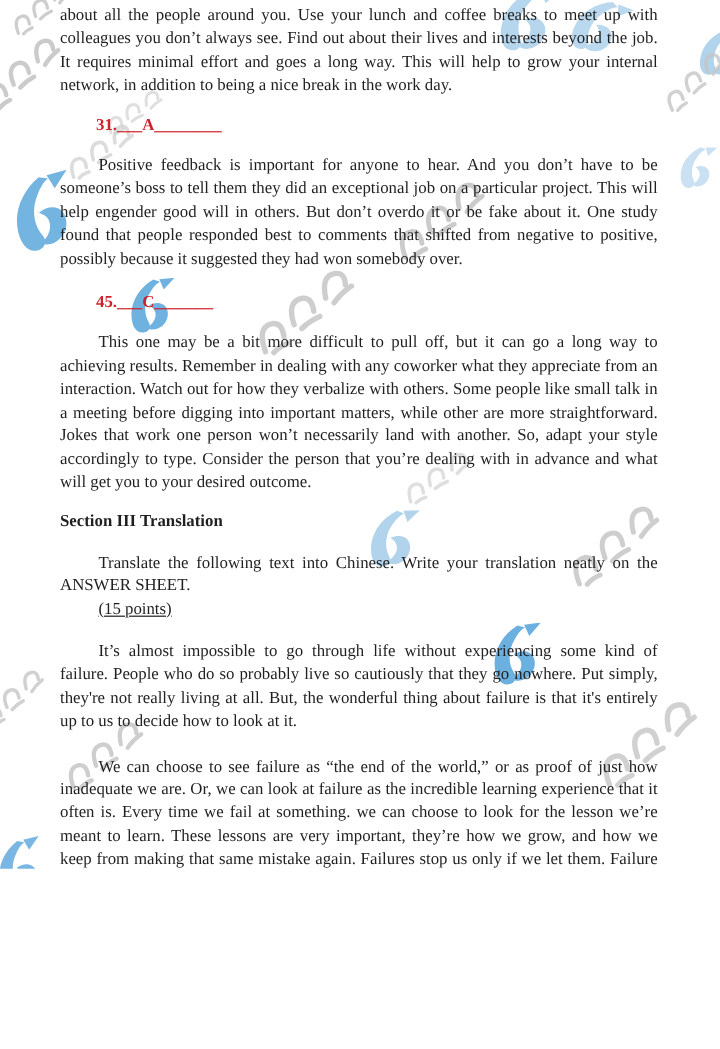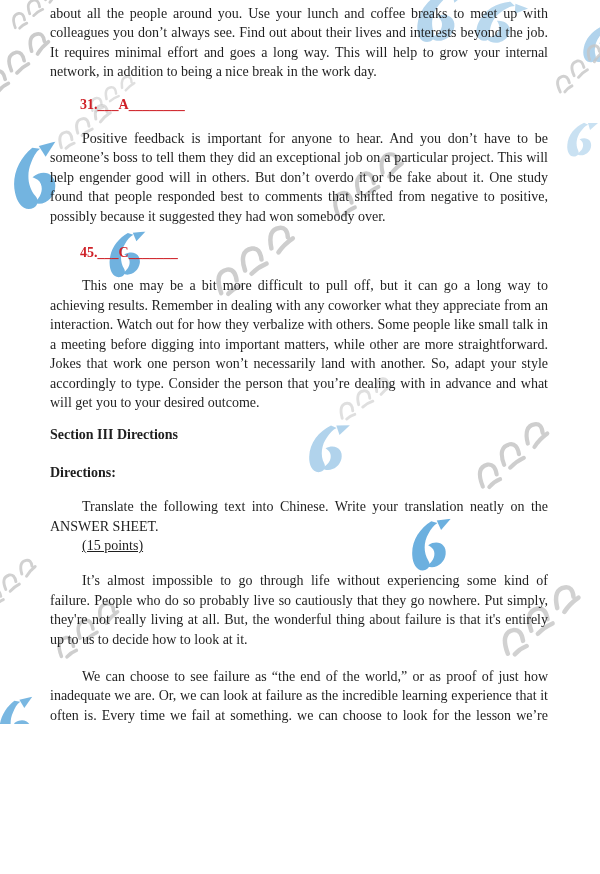--- a/index.html
+++ b/index.html
@@ -138,23 +138,22 @@
     <p class="para" style="text-indent:0;">about all the people around you. Use your lunch and coffee breaks to meet up with colleagues you don’t always see. Find out about their lives and interests beyond the job. It requires minimal effort and goes a long way. This will help to grow your internal network, in addition to being a nice break in the work day.</p>
 
     <p class="ans-line m-q44"><span>31.</span><span class="dash">___</span><span>A</span><span class="dash">________</span></p>
 
     <p class="para m-p44">Positive feedback is important for anyone to hear. And you don’t have to be someone’s boss to tell them they did an exceptional job on a particular project. This will help engender good will in others. But don’t overdo it or be fake about it. One study found that people responded best to comments that shifted from negative to positive, possibly because it suggested they had won somebody over.</p>
 
     <p class="ans-line m-q45"><span>45.</span><span class="dash">___</span><span>C</span><span class="dash">_______</span></p>
 
     <p class="para m-p45">This one may be a bit more difficult to pull off, but it can go a long way to achieving results. Remember in dealing with any coworker what they appreciate from an interaction. Watch out for how they verbalize with others. Some people like small talk in a meeting before digging into important matters, while other are more straightforward. Jokes that work one person won’t necessarily land with another. So, adapt your style accordingly to type. Consider the person that you’re dealing with in advance and what will get you to your desired outcome.</p>
 
-    <p class="heading m-h1">Section III Directions</p>
+    <p class="heading m-h1">Section III Translation</p>
 
-    <p class="heading m-h2">Directions:</p>
 
     <p class="para m-dp">Translate the following text into Chinese. Write your translation neatly on the ANSWER SHEET.</p>
 
     <p class="pts m-pts">(15 points)</p>
 
     <p class="para m-tp1">It’s almost impossible to go through life without experiencing some kind of failure. People who do so probably live so cautiously that they go nowhere. Put simply, they're not really living at all. But, the wonderful thing about failure is that it's entirely up to us to decide how to look at it.</p>
 
     <p class="para m-tp2">We can choose to see failure as “the end of the world,” or as proof of just how inadequate we are. Or, we can look at failure as the incredible learning experience that it often is. Every time we fail at something. we can choose to look for the lesson we’re meant to learn. These lessons are very important, they’re how we grow, and how we keep from making that same mistake again. Failures stop us only if we let them. Failure can also teach us things about ourselves that we would never have learned otherwise,</p>
 
   </div>

